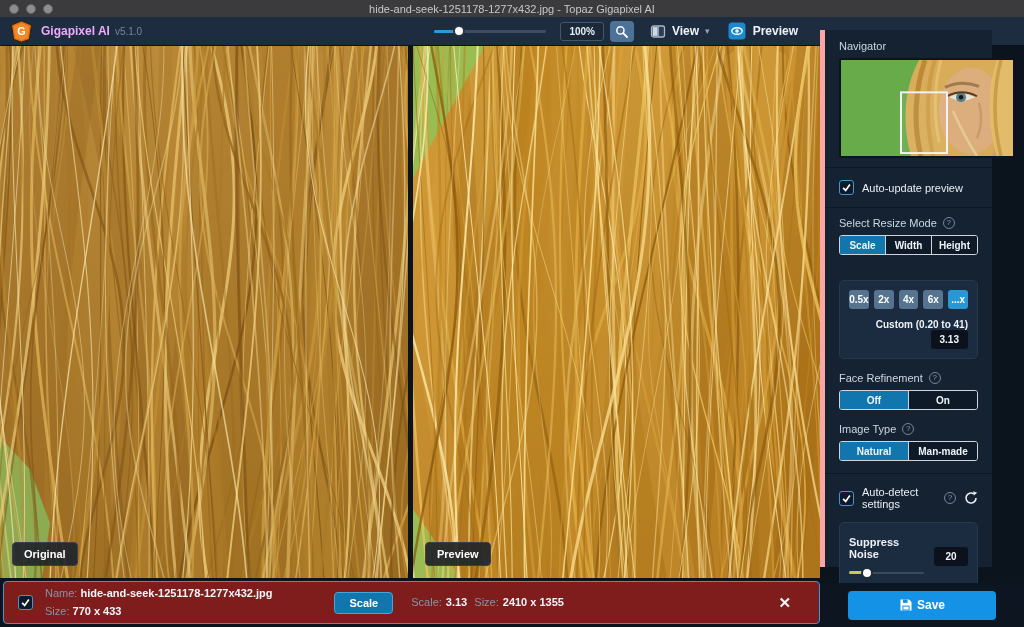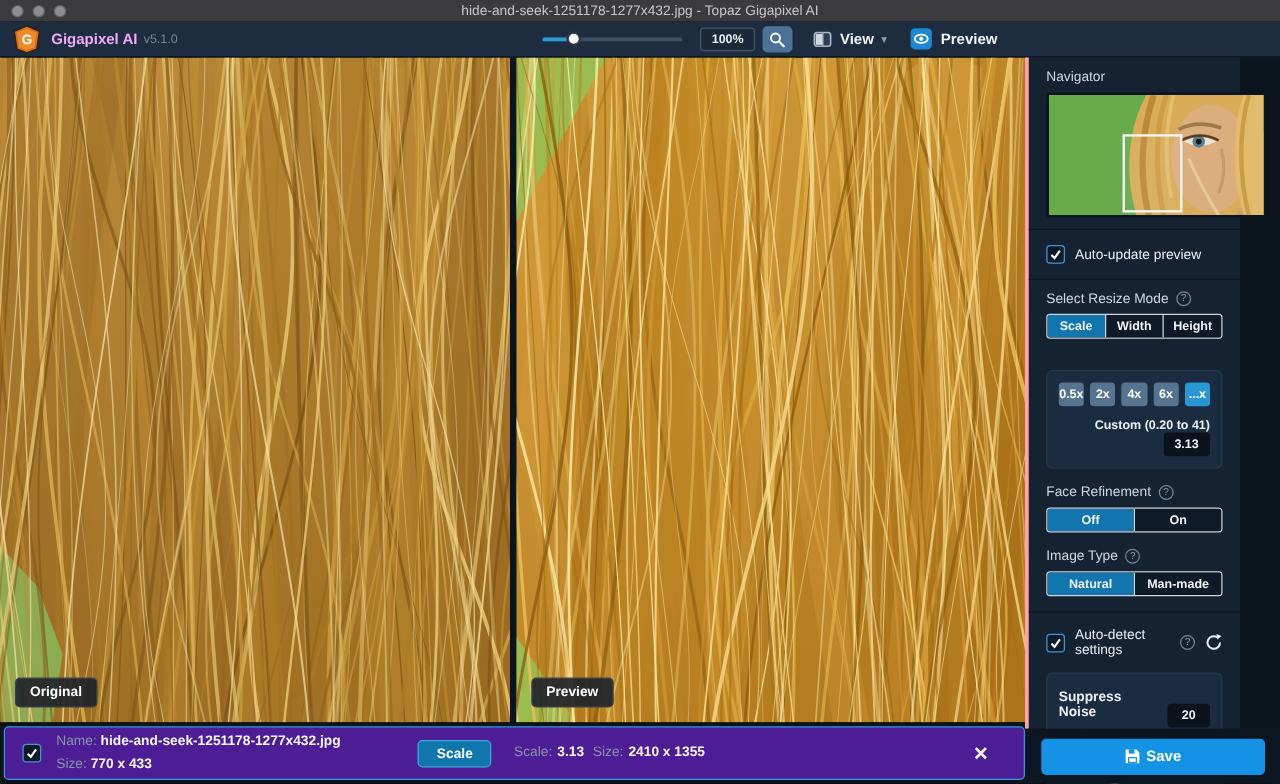--- a/index.html
+++ b/index.html
@@ -32,21 +32,21 @@
   
   .pane{position:absolute;top:46px;height:532px;overflow:hidden;background:#0a0f16;}
   .pane-left{left:0;width:408px;}
   .pane-right{left:413px;width:407px;}
   .pane svg{display:block;width:100%;height:100%;}
   .pane-left svg{filter:blur(.6px) saturate(1.02);}
   .pane-right svg{filter:saturate(1.1) contrast(1.06);}
   .img-badge{position:absolute;left:12px;bottom:12px;background:rgba(32,36,42,.92);border:1px solid #3a4048;color:#fff;font-size:11px;font-weight:bold;padding:5px 11px;border-radius:4px;}
 
   
-  .sidebar{position:absolute;top:46px;left:820px;width:172px;height:537px;background:#152231;border-left:3px solid #fca5a5;}
+  .sidebar{position:absolute;top:30px;left:820px;width:172px;height:537px;background:#152231;border-left:5px solid #fca5a5;}
   .sb-pad{padding:0 14px;}
   .sb-title{font-size:11px;color:#cdd7e2;margin:10px 0 6px;}
   .nav-thumb{width:176px;height:100px;border:2px solid #0b1420;border-radius:2px;overflow:hidden;cursor:pointer;}
   .nav-thumb svg{display:block;width:100%;height:100%;}
   .sep{height:1px;background:#0d1724;margin:9px 0;}
   .check-row{display:flex;align-items:center;gap:8px;padding:3px 0;cursor:pointer;}
   .checkbox{width:15px;height:15px;border:1px solid #3f96d2;border-radius:3px;background:#0e1a28;display:flex;align-items:center;justify-content:center;flex:none;}
   .check-label{font-size:11px;color:#e8eef5;}
   .sec-head{display:flex;align-items:center;gap:6px;margin:8px 0 6px;}
   .sec-title{font-size:11px;color:#cdd7e2;}
@@ -66,26 +66,26 @@
   .detect-row .help{margin-left:2px;}
   .refresh-btn{margin-left:auto;cursor:pointer;display:flex;align-items:center;}
   .slider-block{margin-bottom:4px;display:grid;grid-template-columns:1fr 34px;column-gap:10px;align-items:center;}
   .slider-left{}
   .slider-label{font-size:11px;font-weight:bold;color:#edf2f7;margin:3px 0 7px;}
   .slider-track{position:relative;height:12px;cursor:pointer;}
   .s-track{position:absolute;top:5px;left:0;right:0;height:2px;background:#3c4a5c;border-radius:2px;}
   .s-fill{position:absolute;top:4px;left:0;height:3px;background:#d9c63f;border-radius:2px;}
   .s-thumb{position:absolute;top:0;width:12px;height:12px;border-radius:50%;background:#fff;border:2px solid #232c38;}
   .save-area{position:absolute;left:820px;top:583px;width:204px;height:44px;background:#0c1520;display:flex;align-items:center;justify-content:center;}
-  .save-btn{width:179px;height:29px;background:#1492e6;border-radius:4px;display:flex;align-items:center;justify-content:center;gap:4px;cursor:pointer;}
+  .save-btn{width:148px;height:29px;background:#1492e6;border-radius:4px;display:flex;align-items:center;justify-content:center;gap:4px;cursor:pointer;}
   .save-btn span{color:#fff;font-size:12px;font-weight:bold;}
 
   
   .bottombar{position:absolute;top:578px;left:0;width:820px;height:49px;background:#0b131d;padding:3px 0 3px 3px;}
-  .file-panel{width:100%;height:100%;background:#4c1d95;border:1px solid #2f9bd9;border-radius:4px;display:flex;align-items:center;padding:0 14px;}
+  .file-panel{width:100%;height:100%;background:#7f1d1d;border:1px solid #2f9bd9;border-radius:4px;display:flex;align-items:center;padding:0 14px;}
   .file-info{margin-left:12px;line-height:1.55;}
   .f-line{font-size:11px;}
   .lbl{color:#8595a8;}
   .val{color:#f2f6fa;font-weight:bold;}
   .val.auto{color:#e5c530;}
   .scale-chip{margin-left:62px;background:#1176ad;border:1px solid #3fa9dd;color:#fff;font-size:11px;font-weight:bold;padding:4px 14px;border-radius:4px;cursor:pointer;}
   .status-info{margin-left:18px;line-height:1.55;}
   .status-info .f-line span{margin-right:4px;}
   .close-x{margin-left:auto;margin-right:14px;color:#f0f4f8;font-size:15px;font-weight:bold;cursor:pointer;}
 </style>

